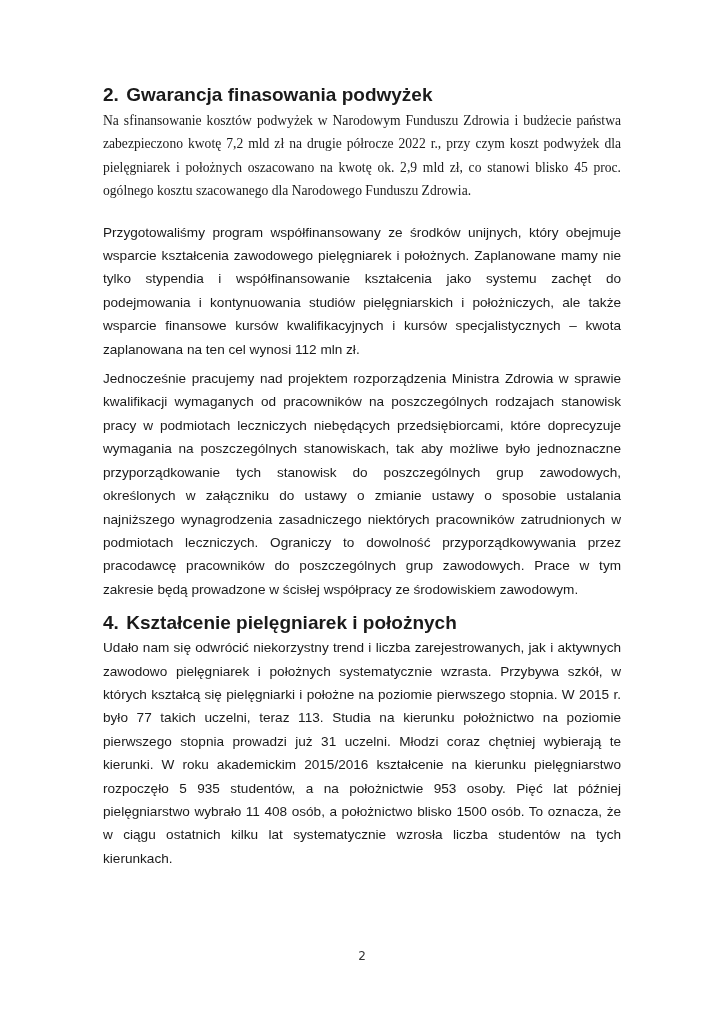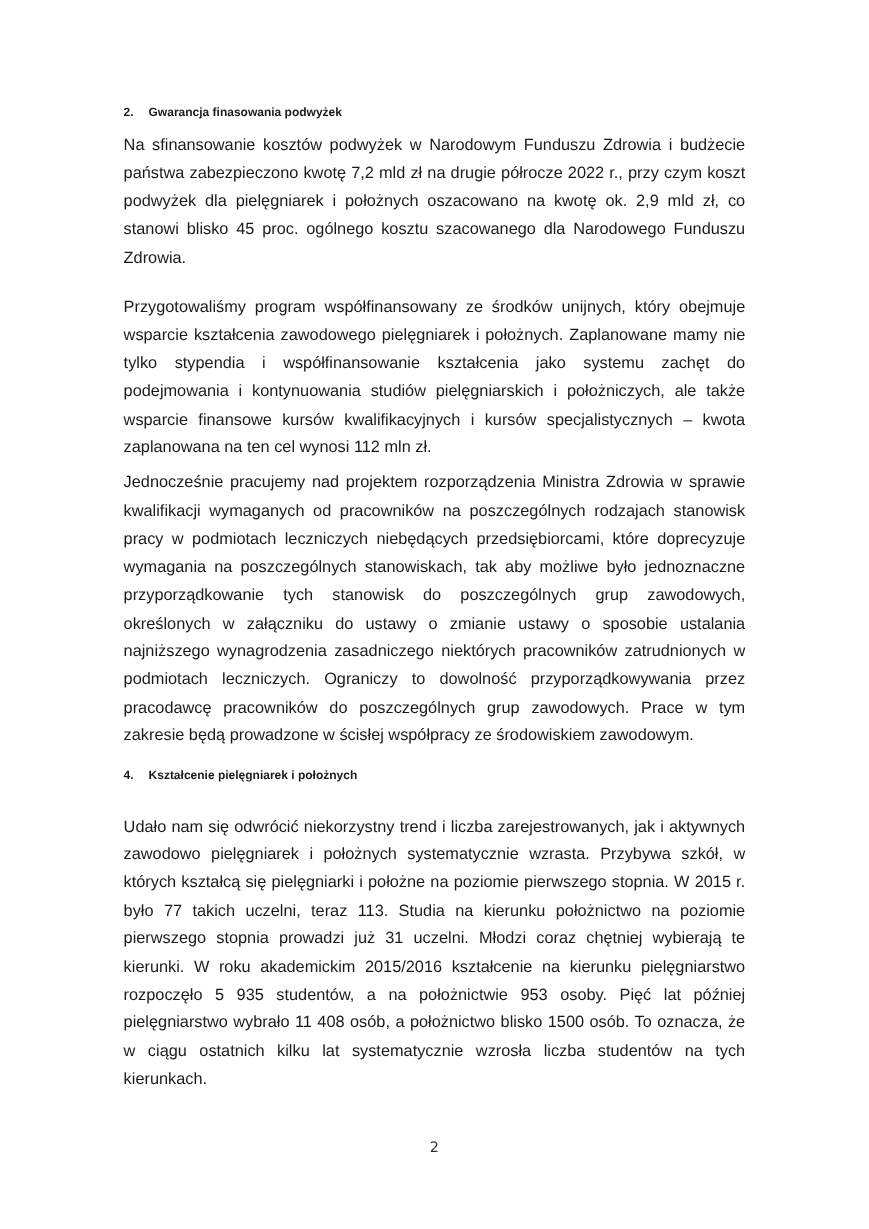--- a/index.html
+++ b/index.html
@@ -1,27 +1,27 @@
 <!DOCTYPE html>
 <html><head>
   <meta charset="utf-8">
   <style>
     html, body { margin: 0; padding: 0; background: #ffffff; }
     body { width: 724px; height: 1024px; position: relative; overflow: hidden;
            font-family: "Liberation Sans", sans-serif; color: #1a1a1a; }
     .page { position: absolute; left: 103px; top: 85px; width: 518px; }
-    h2 { font-size: 10px; font-weight: bold; margin: 0; line-height: 20px; }
+    h2 { font-size: 19px; font-weight: bold; margin: 0; line-height: 20px; }
     h2 .num { display: inline-block; width: 18px; }
     p { font-size: 13.6px; line-height: 23.4px; margin: 0; text-align: justify; }
     .sec2-h { margin-bottom: 4px; }
-    .sec2-p { margin-bottom: 18px; }
+    .sec2-p { margin-bottom: 18px; font-family: Liberation Serif, serif; }
     .sec3-h { margin-bottom: 4px; }
     .sec3-p1 { margin-bottom: 6px; }
     .sec3-p2 { margin-bottom: 12px; }
-    .sec4-h { margin-bottom: 20px; }
+    .sec4-h { margin-bottom: 3px; }
     .page-number { position: absolute; top: 949px; left: 0; width: 724px; text-align: center;
                    font-family: "DejaVu Sans", sans-serif; font-size: 12px; color: #333; }
   </style>
 </head>
 <body>
 
 <div class="page">
   <section>
     <h2 class="sec2-h"><span class="num">2.</span> <span>Gwarancja finasowania podwyżek</span></h2>
     <p class="sec2-p">Na sfinansowanie kosztów podwyżek w Narodowym Funduszu Zdrowia i budżecie państwa zabezpieczono kwotę 7,2 mld zł na drugie półrocze 2022 r., przy czym koszt podwyżek dla pielęgniarek i położnych oszacowano na kwotę ok. 2,9 mld zł, co stanowi blisko 45 proc. ogólnego kosztu szacowanego dla Narodowego Funduszu Zdrowia.</p>

